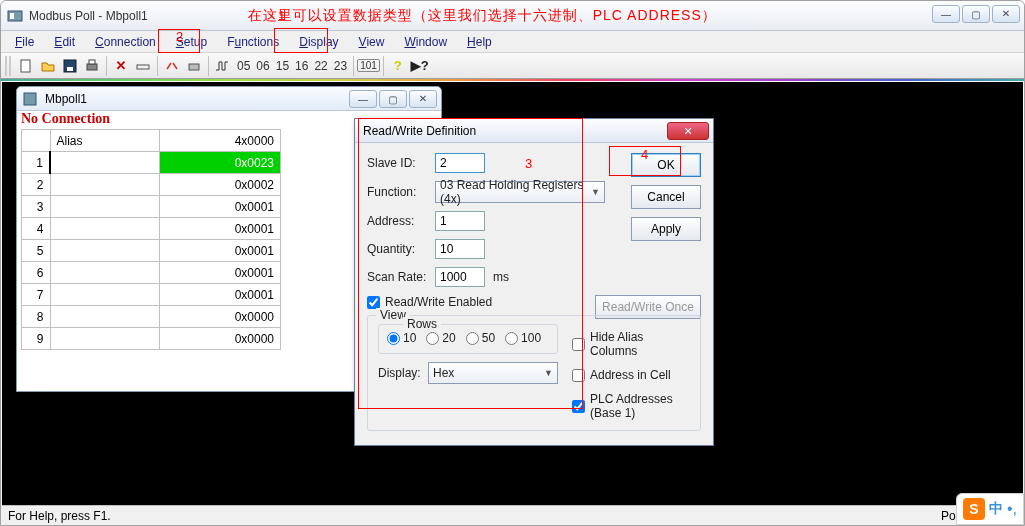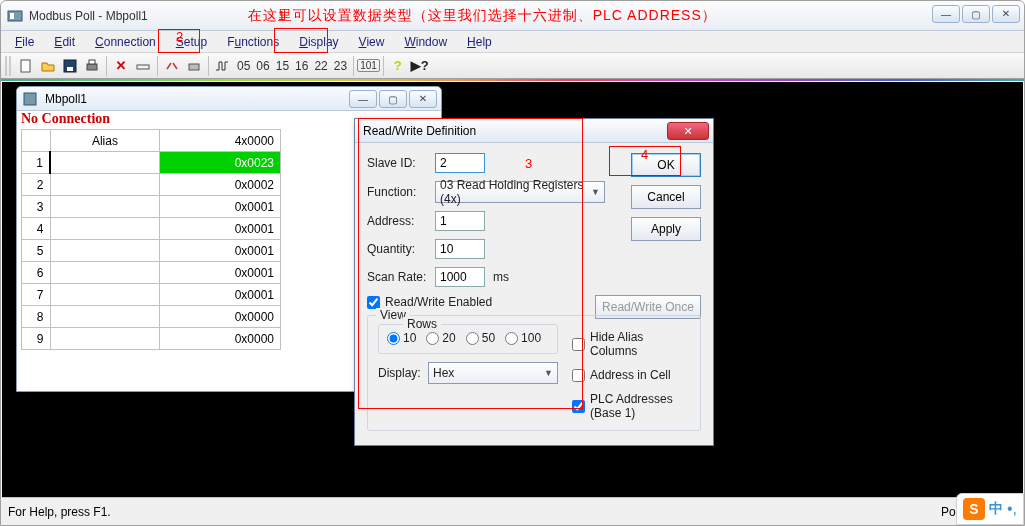--- a/index.html
+++ b/index.html
@@ -68,21 +68,21 @@
   .radios { display: flex; gap: 10px; }
   .radios label { display: flex; align-items: center; gap: 3px; }
   .side-col { display: flex; flex-direction: column; gap: 10px; }
   .right-btns { position: absolute; right: 12px; top: 10px; display: flex; flex-direction: column; gap: 8px; }
   .btn { width: 70px; height: 24px; border: 1px solid #8a9bb2; background: linear-gradient(#fefefe,#e5e9f0); border-radius: 0; font-size: 12px; cursor: pointer; }
   .btn.default { border: 1px solid #2f7fc1; box-shadow: 0 0 0 1px #9cd0f4 inset; }
   .btn[disabled] { color: #999; }
   .rw-once { position: absolute; right: 12px; top: 152px; width: 106px; }
 
   
-  .statusbar { position: absolute; left: 1px; right: 1px; bottom: 0; height: 28px; background: #f0f0f0; border-top: 1px solid #c0c0c0; font-size: 12px; display: flex; align-items: center; padding: 0 6px; }
+  .statusbar { position: absolute; left: 1px; right: 1px; bottom: 0; height: 20px; background: #f0f0f0; border-top: 1px solid #c0c0c0; font-size: 12px; display: flex; align-items: center; padding: 0 6px; }
   .statusbar .spacer { flex: 1; }
   
   .ime { position: absolute; right: 0; bottom: 0; height: 32px; display: flex; align-items: center; gap: 4px; background: #fff; padding: 0 6px; border: 1px solid #d0d0d0; border-radius: 6px 0 0 0; }
   .ime-badge { width: 22px; height: 22px; background: #ff7a00; border-radius: 4px; color: #fff; font-weight: bold; display: flex; align-items: center; justify-content: center; font-size: 14px; }
   .ime-txt { color: #3a93d6; font-size: 14px; font-weight: bold; }
 </style>
 </head>
 <body>
 
 <div class="main-window">
@@ -197,21 +197,21 @@
           <div class="winbtn">▢</div>
           <div class="winbtn close-x">✕</div>
         </div>
       </div>
       <div class="child-body">
         <div class="noconn">No Connection</div>
         <table class="grid">
           <tbody>
               <tr>
             <th class="rowhdr"></th>
-            <th class="alias-col" style="text-align:center;">Alias</th>
+            <th class="alias-col" style="text-align:left;">Alias</th>
             <th class="val-col">4x0000</th>
           </tr>
           </tbody>
             <tbody id="gridbody">
               <tr class="cur-row">
                 <td class="rowhdr">1</td>
                 <td class="alias-col"></td>
                 <td class="val-col hilite">0x0023</td>
               </tr>
               <tr>

